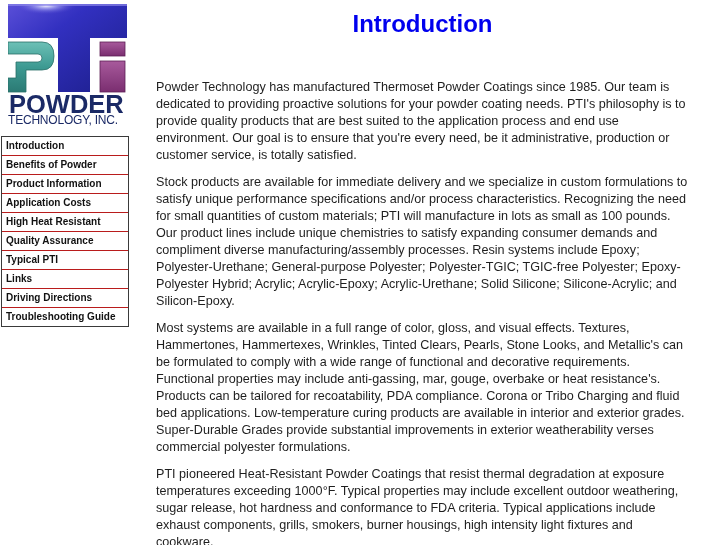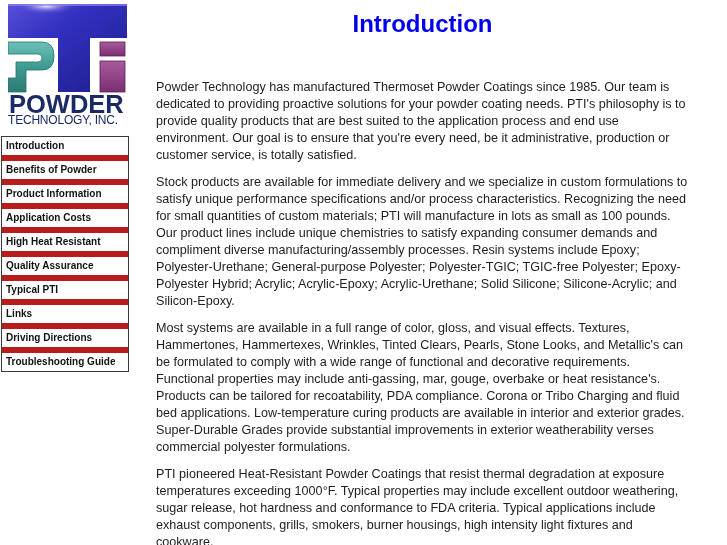--- a/index.html
+++ b/index.html
@@ -76,21 +76,21 @@
   .nav-item {
     display: block;
     height: 18px;
     line-height: 18px;
     padding-left: 4px;
     font-family: "Liberation Sans", "DejaVu Sans", sans-serif;
     font-weight: bold;
     font-size: 10px;
     color: #111111;
     text-decoration: none;
-    border-top: 6px solid #b91c1c;
+    border-top: 1px solid #b91c1c;
     white-space: nowrap;
     cursor: pointer;
   }
   .nav-item:first-child {
     border-top: none;
   }
 
   
   .main {
     position: absolute;

